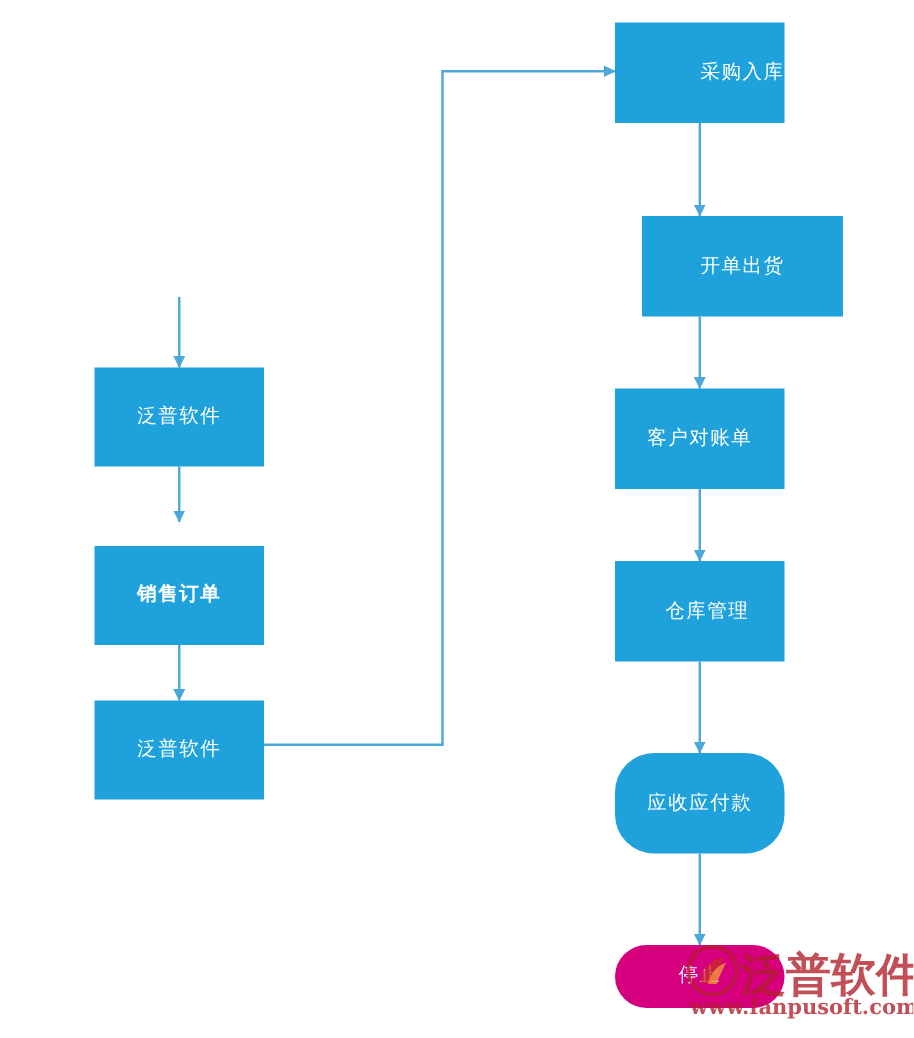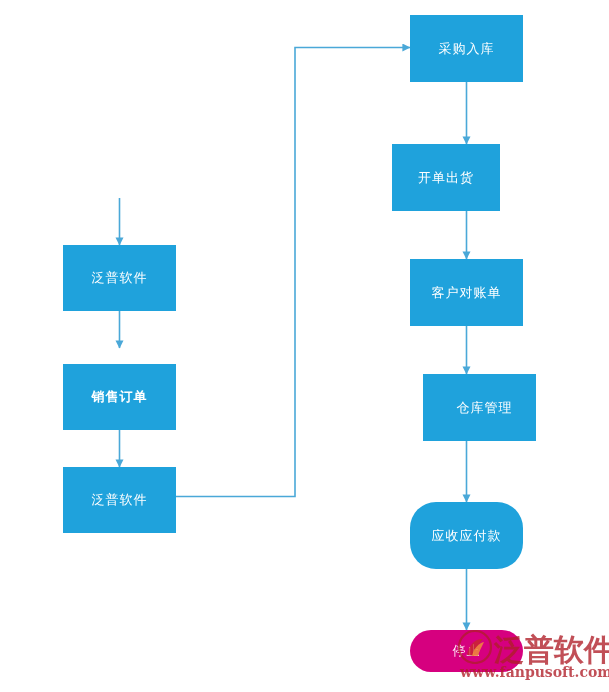--- a/index.html
+++ b/index.html
@@ -123,33 +123,33 @@
   </div>
 
   <div class="node process" style="left:63px; top:364px; width:113px; height:66px;font-weight:bold;">
     <span class="node-label">销售订单</span>
   </div>
 
   <div class="node process" style="left:63px; top:467px; width:113px; height:66px;">
     <span class="node-label">泛普软件</span>
   </div>
 
-  <div class="node process" style="left:410px; top:15px; width:113px; height:67px;">
+  <div class="node process" style="left:410px; top:15px; width:113px; height:67px;justify-content:flex-end;">
     <span class="node-label">采购入库</span>
   </div>
 
-  <div class="node process" style="left:392px; top:144px; width:108px; height:67px;">
+  <div class="node process" style="left:428px; top:144px; width:134px; height:67px;">
     <span class="node-label">开单出货</span>
   </div>
 
   <div class="node process" style="left:410px; top:259px; width:113px; height:67px;">
     <span class="node-label">客户对账单</span>
   </div>
 
-  <div class="node process" style="left:423px; top:374px; width:113px; height:67px;padding-left:10px;">
+  <div class="node process" style="left:410px; top:374px; width:113px; height:67px;padding-left:10px;">
     <span class="node-label">仓库管理</span>
   </div>
 
   <div class="node process" style="left:410px; top:502px; width:113px; height:67px;border-radius:26px;">
     <span class="node-label">应收应付款</span>
   </div>
 
   <div class="node terminator" style="left:410px; top:630px; width:113px; height:42px;">
     <span class="node-label">停止</span>
   </div>

